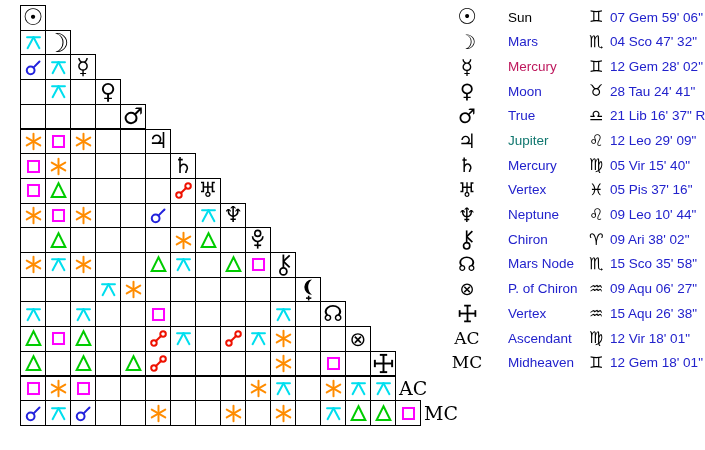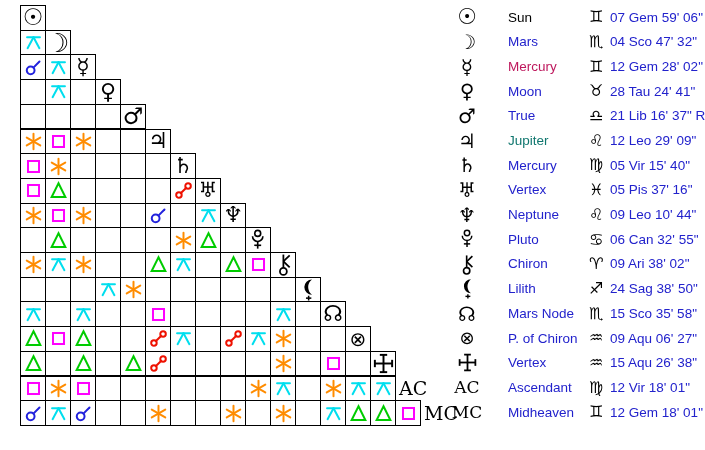--- a/index.html
+++ b/index.html
@@ -674,60 +674,31 @@
     <span class="pg">
         <span style="font-size:20px;line-height:1">♆</span>
       </span>
       <span></span>
     <span class="pn" style="color:#2222CC">Neptune</span>
     <span class="sg">♌</span>
     <span class="pv" style="color:#2222CC">09 Leo 10' 44"</span>
   </div>
     <div class="prow">
     <span class="pg">
-        <svg width="14.07" height="21" viewBox="0 0 16 24" fill="none" stroke="#000" stroke-width="1.7">
-          <circle cx="8" cy="4.6" r="3.1"></circle>
-          <path d="M2.6 7.6 A5.4 5.4 0 0 0 13.4 7.6"></path>
-          <line x1="8" y1="13" x2="8" y2="20.5"></line>
-          <line x1="4.4" y1="17" x2="11.6" y2="17"></line>
-        </svg>
-      </span>
-      <span></span>
-    <span class="pn" style="color:#2222CC">Pluto</span>
-    <span class="sg">♋</span>
-    <span class="pv" style="color:#2222CC">06 Can 32' 55"</span>
-  </div>
-    <div class="prow">
-    <span class="pg">
         <svg width="15.33" height="21" viewBox="0 0 16 22" fill="none" stroke="#000" stroke-width="1.7">
           <circle cx="8" cy="17.6" r="3.3"></circle>
           <line x1="8" y1="14.3" x2="8" y2="1.5"></line>
           <line x1="8" y1="8" x2="14" y2="2.2"></line>
           <line x1="8" y1="8" x2="14" y2="13.8"></line>
         </svg>
       </span>
       <span></span>
     <span class="pn" style="color:#2222CC">Chiron</span>
     <span class="sg">♈</span>
     <span class="pv" style="color:#2222CC">09 Ari 38' 02"</span>
-  </div>
-    <div class="prow">
-    <span class="pg">
-        <svg width="14.91" height="21" viewBox="0 0 17 24">
-          <path d="M12.5 1.5 A8 8 0 1 0 12.5 17.5 A10 10 0 0 1 12.5 1.5 Z" fill="#000"></path>
-          <g stroke="#000" stroke-width="1.6">
-            <line x1="9" y1="18.5" x2="9" y2="23.5"></line>
-            <line x1="6.2" y1="21" x2="11.8" y2="21"></line>
-          </g>
-        </svg>
-      </span>
-      <span></span>
-    <span class="pn" style="color:#2222CC">Lilith</span>
-    <span class="sg">♐</span>
-    <span class="pv" style="color:#2222CC">24 Sag 38' 50"</span>
   </div>
     <div class="prow">
     <span class="pg">
         <span style="font-size:20px;line-height:1">☊</span>
       </span>
       <span></span>
     <span class="pn" style="color:#2222CC">Mars Node</span>
     <span class="sg">♏</span>
     <span class="pv" style="color:#2222CC">15 Sco 35' 58"</span>
   </div>

